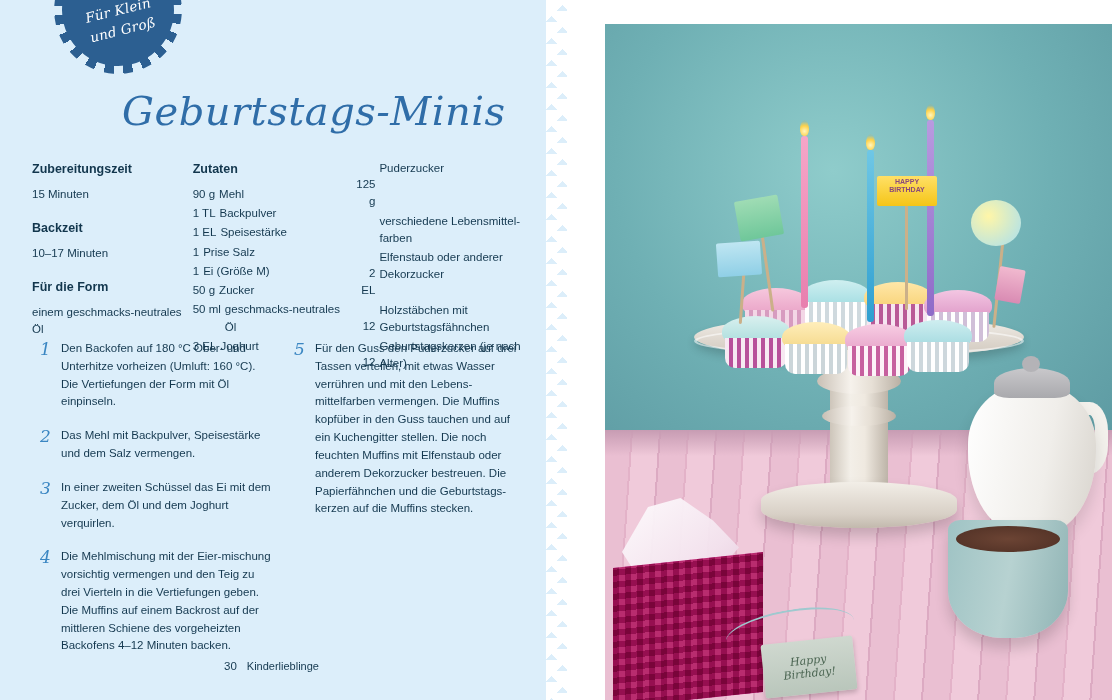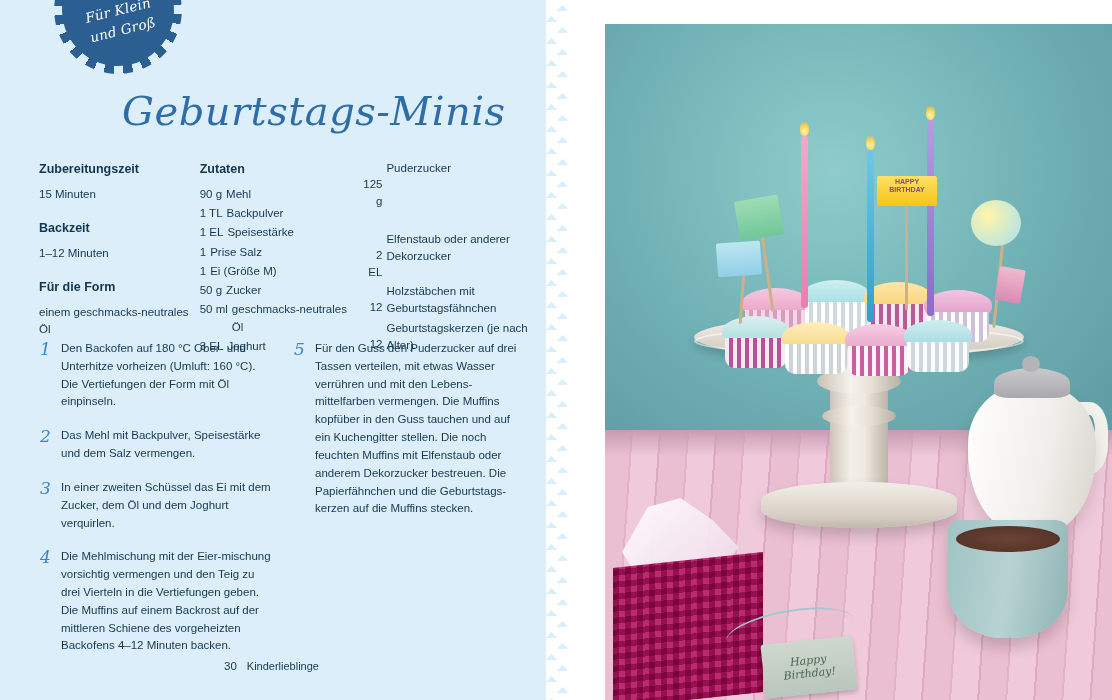--- a/index.html
+++ b/index.html
@@ -90,21 +90,21 @@
     font-family: "DejaVu Serif", serif;
     font-style: italic;
     font-size: 40px;
     color: #2f6da8;
     letter-spacing: 0.5px;
     white-space: nowrap;
   }
   
   .info-cols {
     position: absolute;
-    left: 39px;
+    left: 32px;
     top: 160px;
     width: 500px;
     display: flex;
     gap: 4px;
     font-size: 11.5px;
     color: #14384f;
     line-height: 1.5;
   }
   .col-a { width: 158px; }
   .col-b { width: 158px; }
@@ -452,21 +452,21 @@
 
     <div class="recipe-title">Geburtstags-Minis</div>
 
     <div class="info-cols">
 
       <div class="col-a">
         <div class="col-head">Zubereitungszeit</div>
         <div>15 Minuten</div>
         <div class="col-gap"></div>
         <div class="col-head">Backzeit</div>
-        <div>1–12 Minuten</div>
+        <div>10–17 Minuten</div>
         <div class="col-gap"></div>
         <div class="col-head">Für die Form</div>
         <div>einem geschmacks-neutrales Öl</div>
       </div>
 
       <div class="col-b">
         <div class="col-head">Zutaten</div>
         <div class="ing-line">
           <span class="ing-qty">90 g</span>
           <span class="ing-name">Mehl</span>
@@ -501,20 +501,21 @@
         </div>
       </div>
 
       <div class="col-c">
         <div class="c-line">
           <span class="c-qty">125 g</span>
           <span class="c-text">Puderzucker</span>
         </div>
         <div class="c-line">
           <span class="c-qty"></span>
+          <span class="c-text">verschiedene Lebensmittel-farben</span>
         </div>
         <div class="c-line">
           <span class="c-qty">2 EL</span>
           <span class="c-text">Elfenstaub oder anderer Dekorzucker</span>
         </div>
         <div class="c-line">
           <span class="c-qty">12</span>
           <span class="c-text">Holzstäbchen mit Geburtstagsfähnchen</span>
         </div>
         <div class="c-line">

